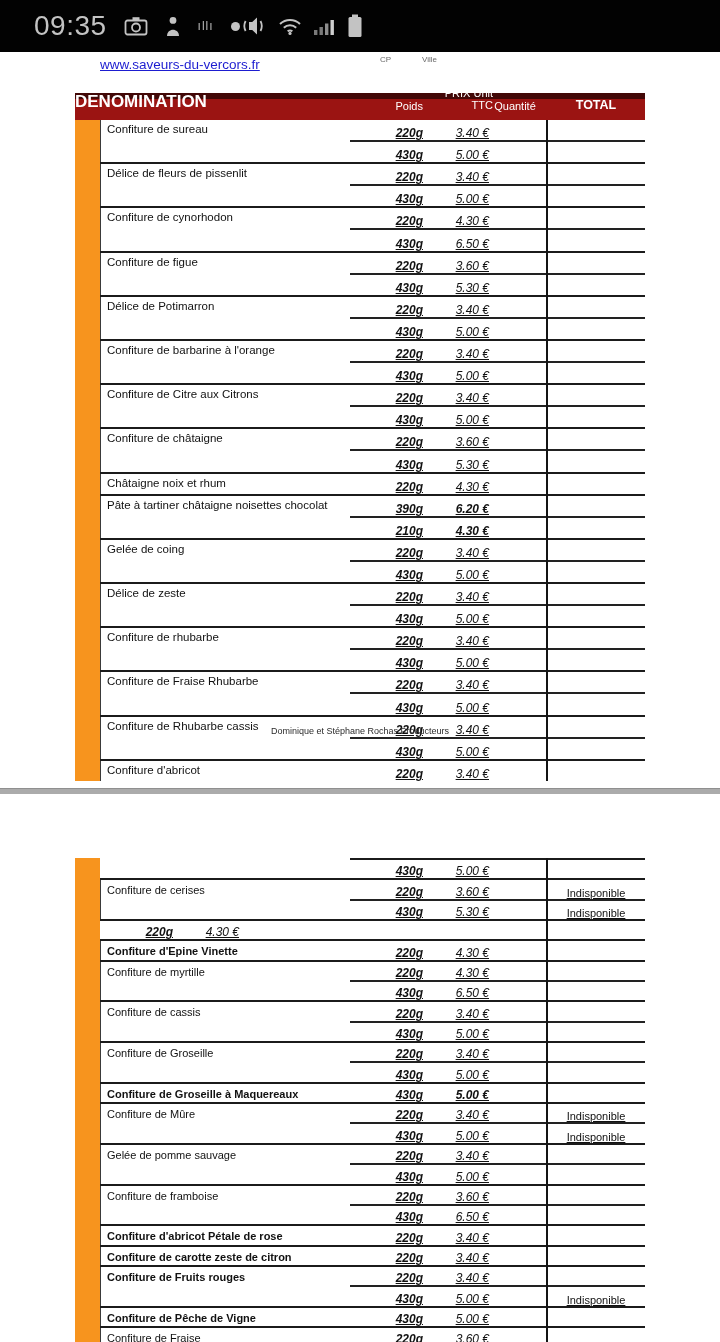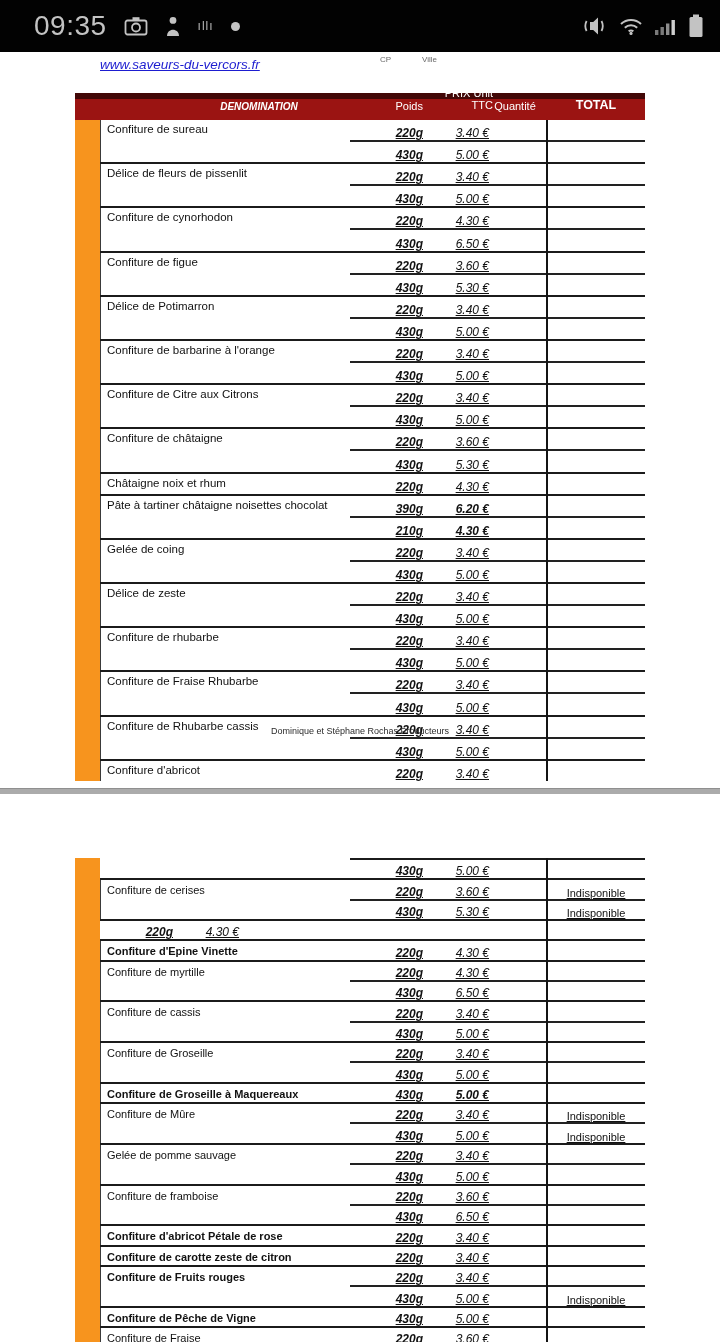--- a/index.html
+++ b/index.html
@@ -1,39 +1,39 @@
 <!DOCTYPE html>
 <html style="--header_bg: #9b1412; --header_bg_dark: #420807; --orange: #f7941e; --link_blue: #1d1dd0; --divider_gray: #ababab; --border_dark: #1b1b1b;"><head>
 <meta charset="utf-8">
 <style>
   html,body{margin:0;padding:0;background:#222;}
   .screen{position:relative;width:720px;height:1342px;background:#ffffff;overflow:hidden;
           font-family:"Liberation Sans",sans-serif;color:#111;}
   
   .statusbar{position:absolute;left:0;top:0;width:720px;height:52px;background:#020202;
-             display:flex;align-items:center;justify-content:space-between;
+             display:flex;align-items:center;justify-content:flex-start;
              padding:0 16px 0 34px;box-sizing:border-box;}
   .sb-left{display:flex;align-items:center;gap:17px;}
   .sb-right{display:flex;align-items:center;gap:11px;}
   .sb-time{font-size:28px;color:#c3c3c3;letter-spacing:.5px;}
   .sb-ic{display:inline-flex;align-items:center;}
   .eq-text{color:#b9b9b9;font-size:12px;letter-spacing:1px;line-height:1;}
   .notif-dot{width:9px;height:9px;border-radius:50%;background:#c3c3c3;display:inline-block;}
   
   .site-link{position:absolute;left:100px;top:57px;font-size:13.5px;color:#1d1dd0;
-             text-decoration:underline;cursor:pointer;font-style:italic;}
+             text-decoration:underline;cursor:pointer;}
   .form-lbl{position:absolute;top:55px;font-size:8px;color:#6a6a6a;}
   .lbl-cp{left:380px;} .lbl-ville{left:422px;}
   
   .ptable{position:absolute;left:75px;width:570px;}
   #table1{top:93px;} #table2{top:858px;}
   .thead{position:relative;height:27px;color:#fff;
          background:linear-gradient(180deg,var(--header_bg_dark) 0 6px,var(--header_bg) 6px);}
   .th{position:absolute;bottom:8px;}
-  .th-denom{left:0;width:368px;text-align:center;font-weight:bold;font-size:10px;font-style:italic;}
+  .th-denom{left:0;width:368px;font-weight:bold;font-size:17px;}
   .th-poids{left:268px;width:80px;text-align:right;font-size:11px;}
   .th-prix{left:320px;width:98px;text-align:right;font-size:11px;line-height:1.15;}
   .th-qte{left:400px;width:80px;text-align:center;font-size:11px;}
   .th-total{left:472px;width:98px;text-align:center;font-weight:bold;font-size:12.5px;}
   .vline{position:absolute;left:471px;width:2px;background:#141414;}
   #table1 .vline{top:27px;bottom:0;}
   #table2 .vline{top:0;bottom:0;}
   .prow{display:flex;}
   .ocell{width:25px;background:var(--orange);flex:none;}
   .pbody{display:flex;flex:1;border-bottom:2px solid #1b1b1b;}

